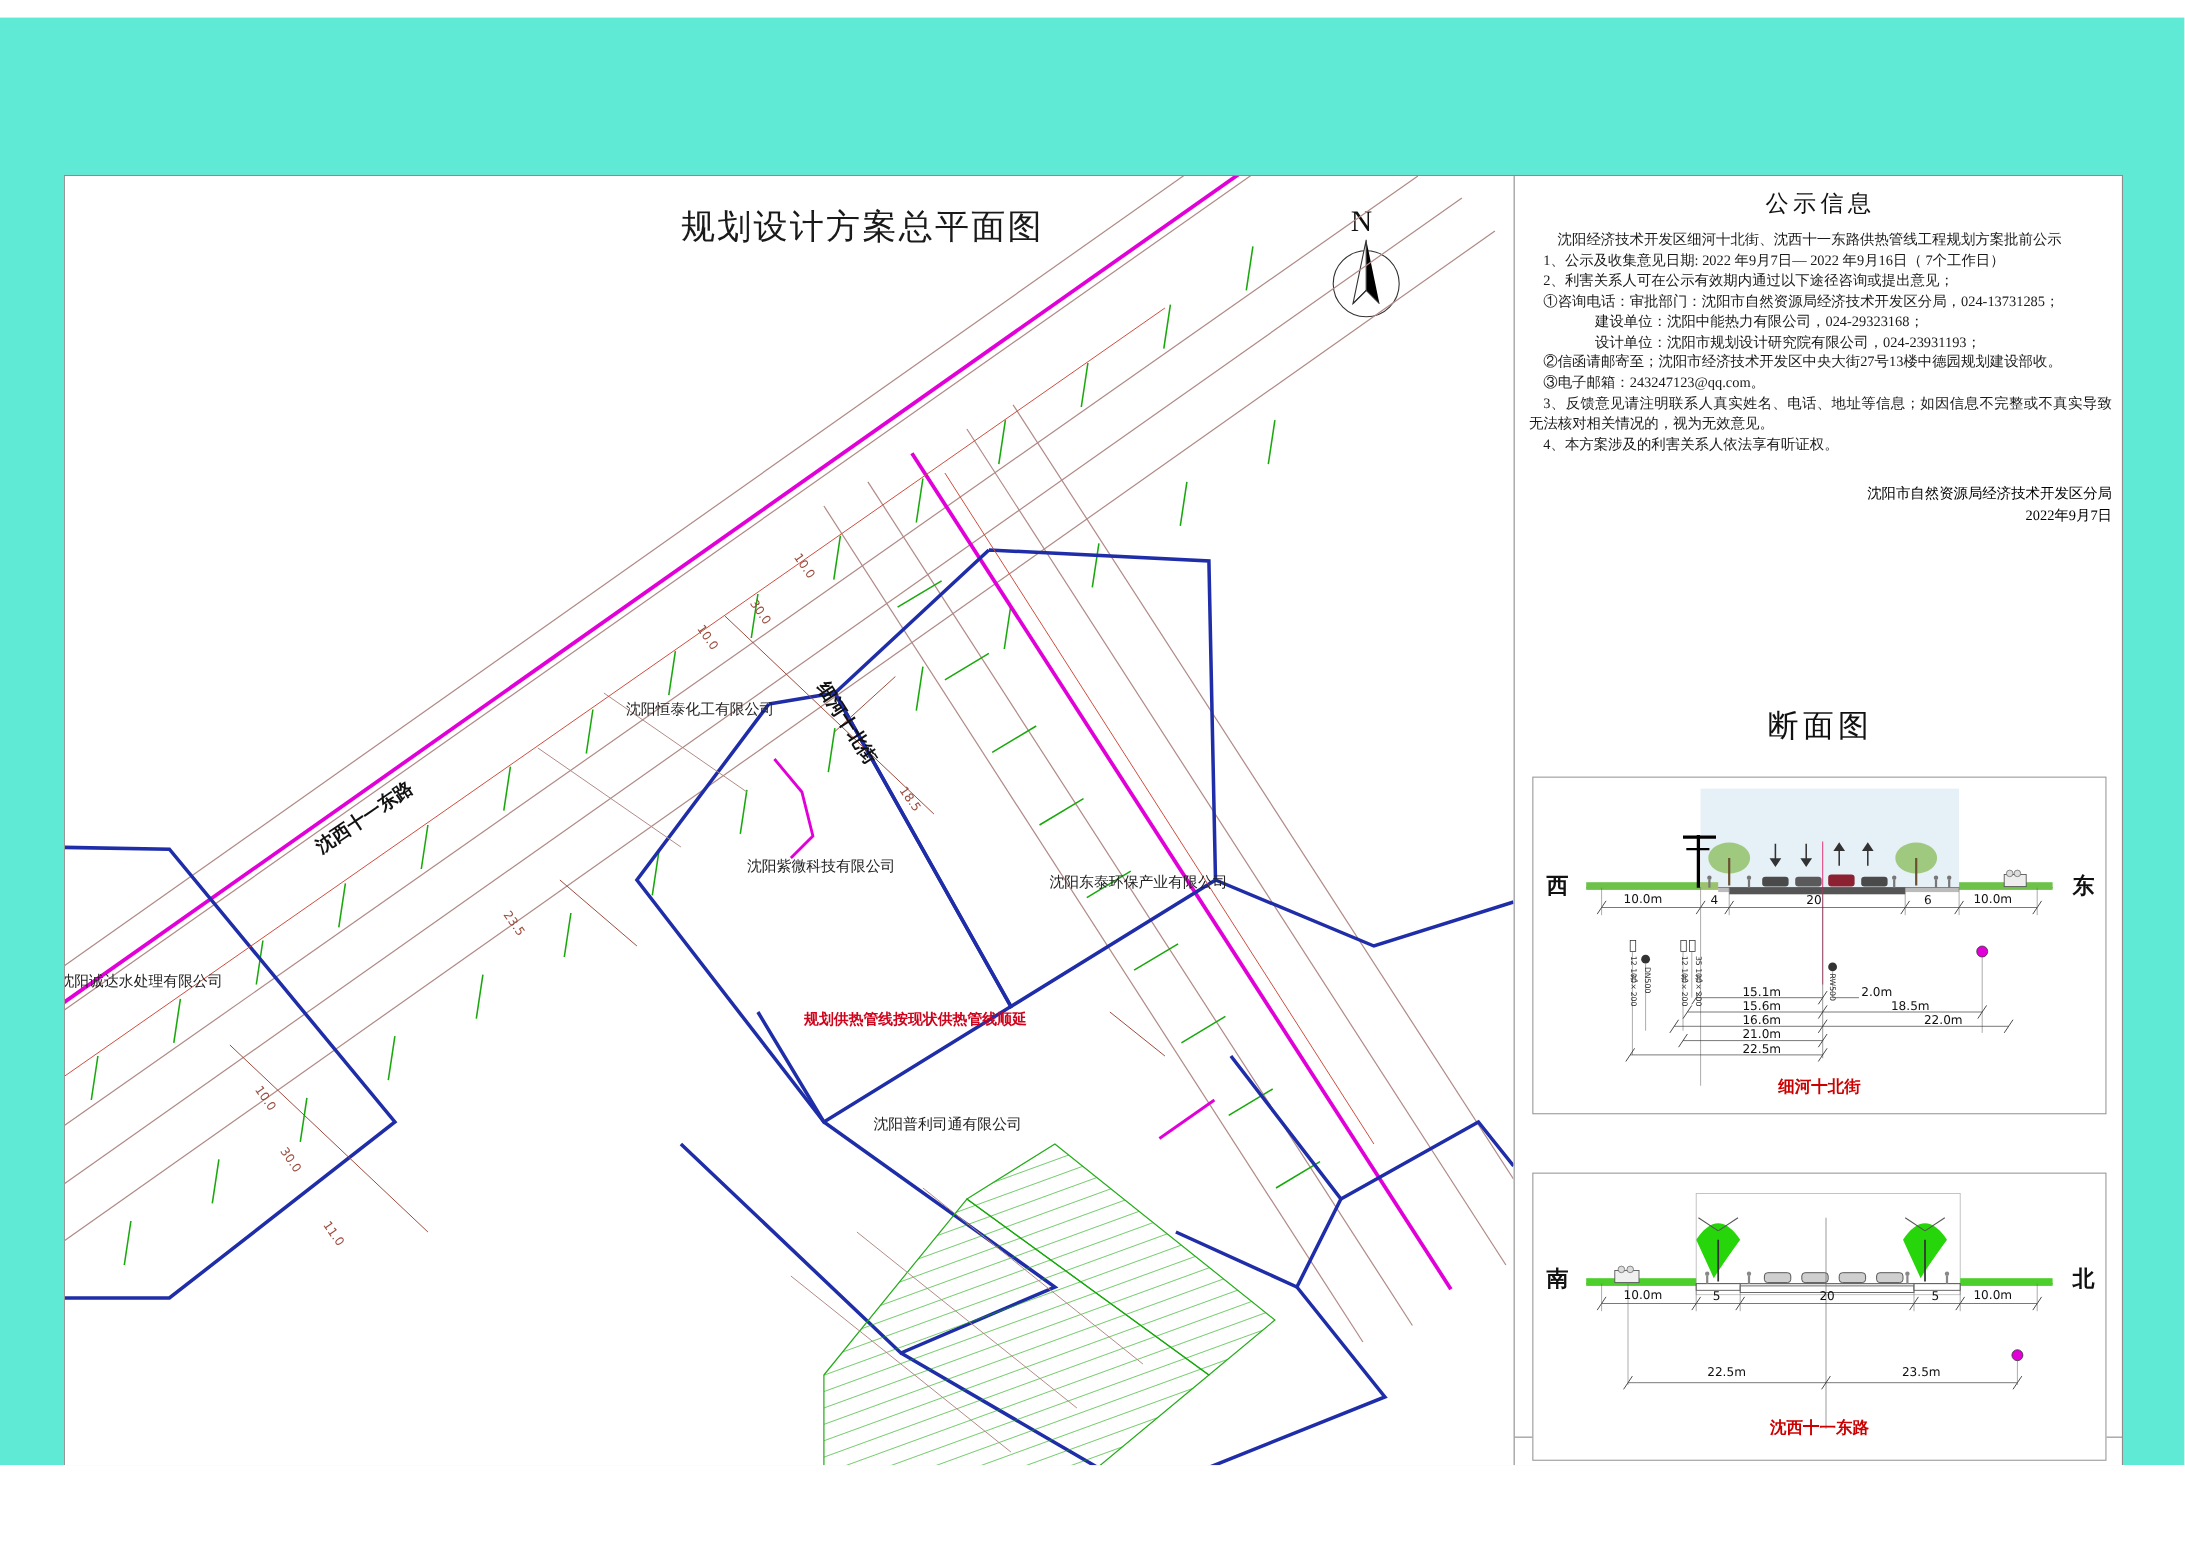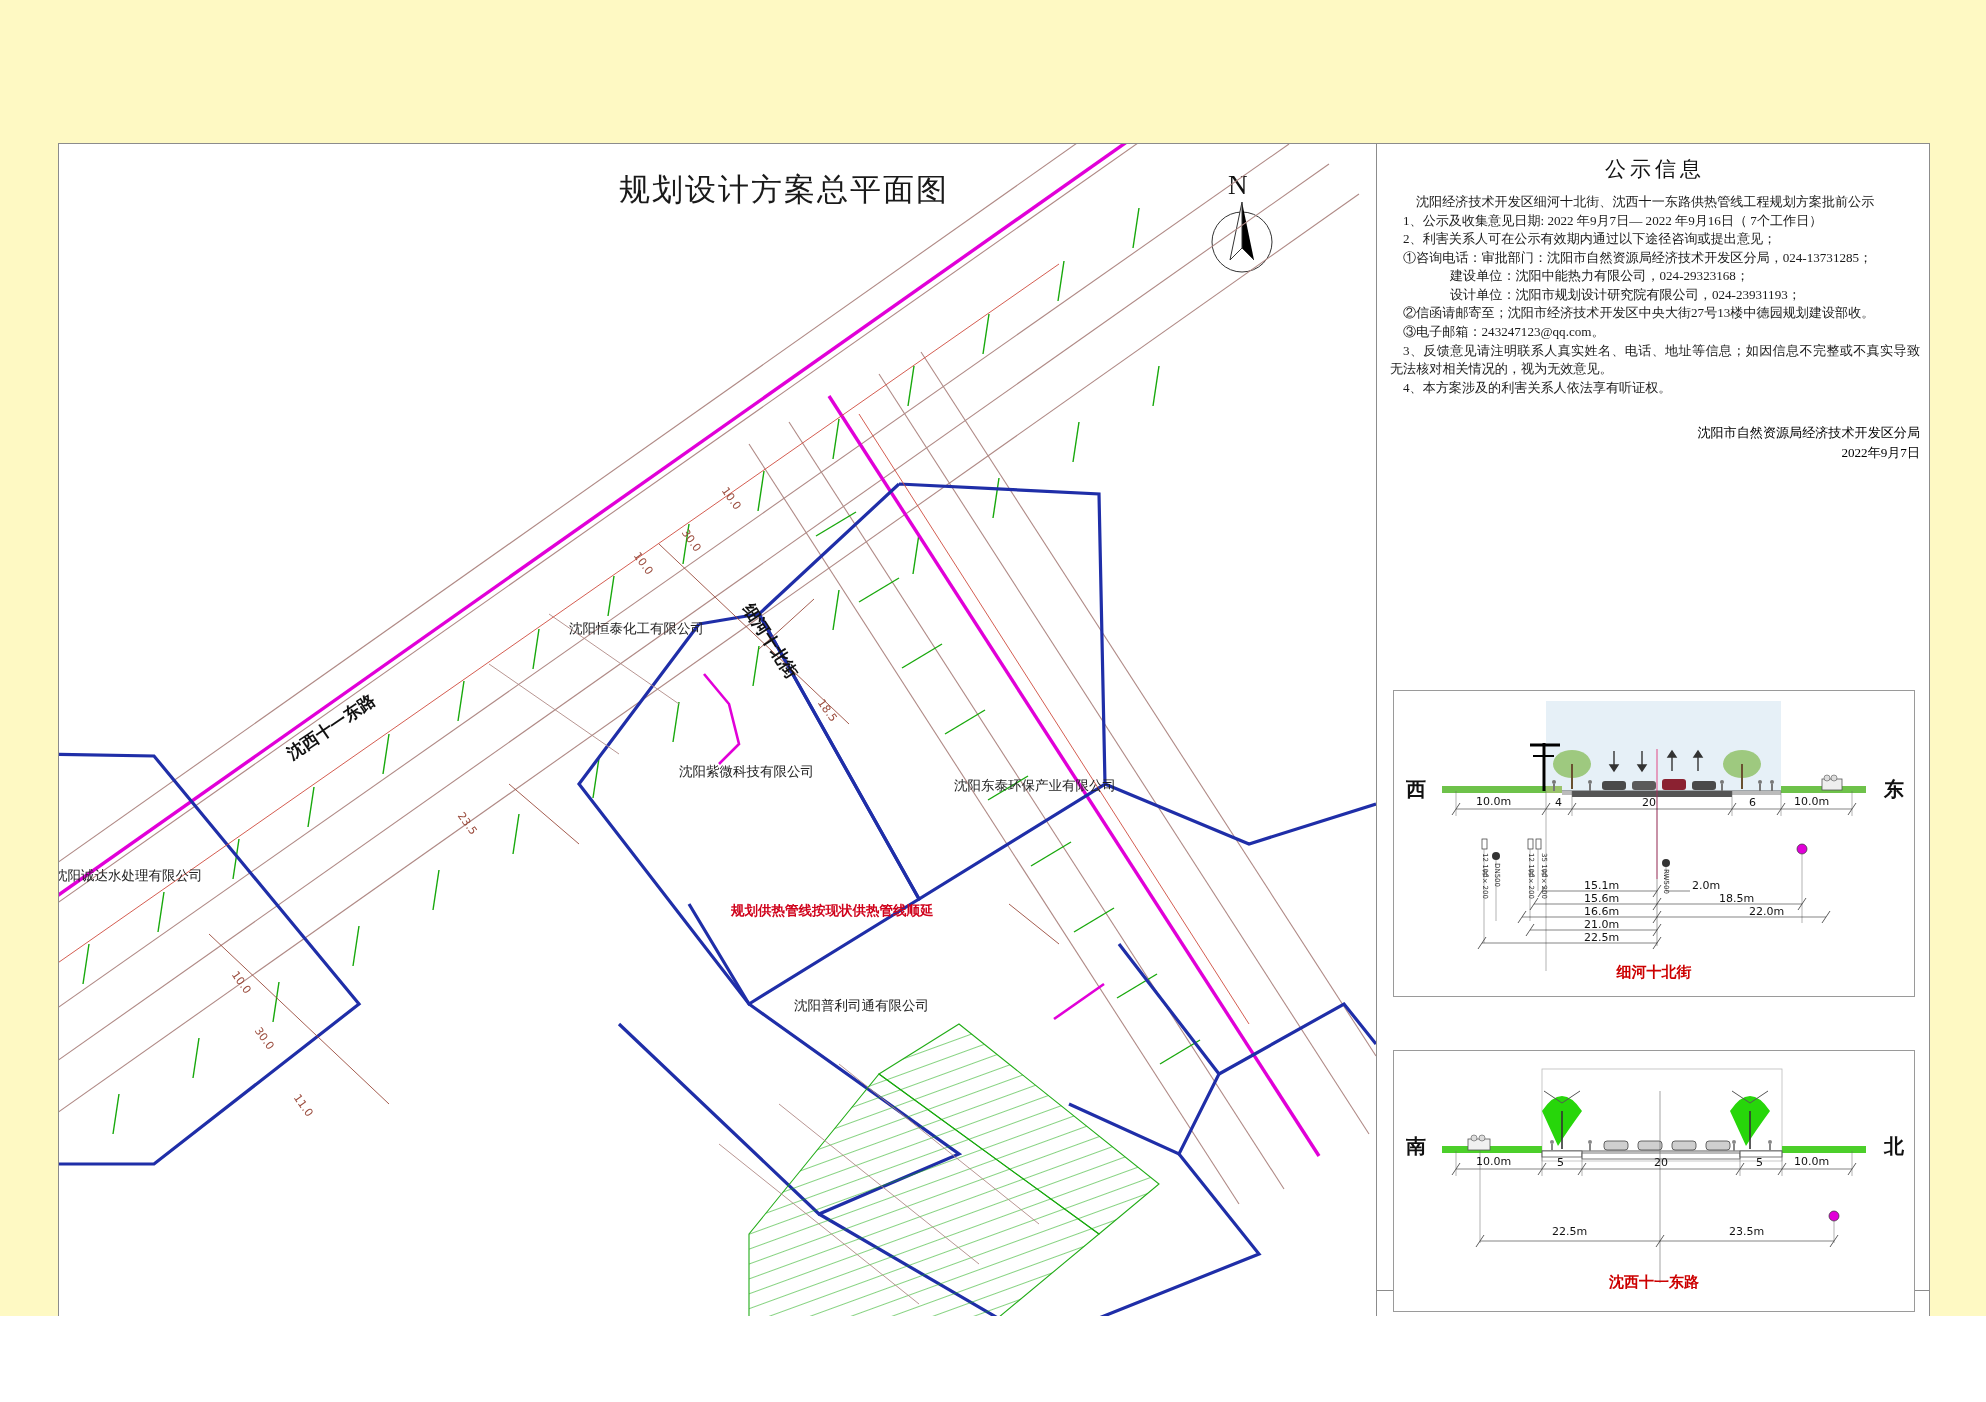--- a/index.html
+++ b/index.html
@@ -1,17 +1,17 @@
 <!DOCTYPE html>
 <html><head>
 <meta charset="utf-8">
 <style>
   html,body{margin:0;padding:0;background:#ffffff;}
   body{font-family:"Liberation Sans","DejaVu Sans",sans-serif;}
-  #page{position:relative;width:1986px;height:1316px;background:#fef9c3;overflow:hidden;}
+  #page{position:relative;width:1986px;height:1316px;background:#5eead4;overflow:hidden;margin-top:16px;}
 
   
   .frame{position:absolute;left:58px;top:143px;width:1872px;height:1200px;border:1px solid #8c8c8c;background:#fff;box-sizing:border-box;}
   .vdivider{position:absolute;left:1376px;top:143px;width:1px;height:1200px;background:#8c8c8c;}
   .hdivider{position:absolute;left:1377px;top:1290px;width:553px;height:1px;background:#8c8c8c;}
 
   
   .plan{position:absolute;left:59px;top:144px;width:1317px;height:1198px;overflow:hidden;}
   .plan-title{position:absolute;left:560px;top:25px;font-family:"Liberation Serif","DejaVu Serif",serif;
       font-size:31px;color:#1a1a1a;letter-spacing:2px;white-space:nowrap;}
@@ -234,20 +234,21 @@
       <p class="p-ind2">③电子邮箱：243247123@qq.com。</p>
       <p class="p-ind2">3、反馈意见请注明联系人真实姓名、电话、地址等信息；如因信息不完整或不真实导致无法核对相关情况的，视为无效意见。</p>
       <p class="p-ind2">4、本方案涉及的利害关系人依法享有听证权。</p>
     </div>
     <div class="sign">
       <div>沈阳市自然资源局经济技术开发区分局</div>
       <div>2022年9月7日</div>
     </div>
   </div>
 
+  <div class="sec-title">断面图</div>
 
   <div class="secbox" id="sec1">
     <svg class="sec-inner" viewBox="0 0 520 305">
 
       <rect x="152" y="10" width="235" height="90" fill="#dbeaf3" opacity="0.7"></rect>
 
       <line x1="48" y1="100" x2="472" y2="100" stroke="#333" stroke-width="0.8"></line>
 
       <rect x="48" y="95" width="104" height="7" fill="#6ec24a"></rect>
       <rect x="387" y="95" width="85" height="7" fill="#6ec24a"></rect>

